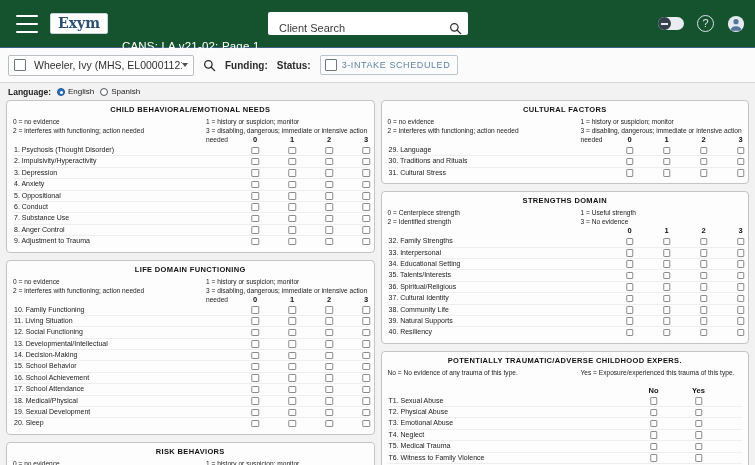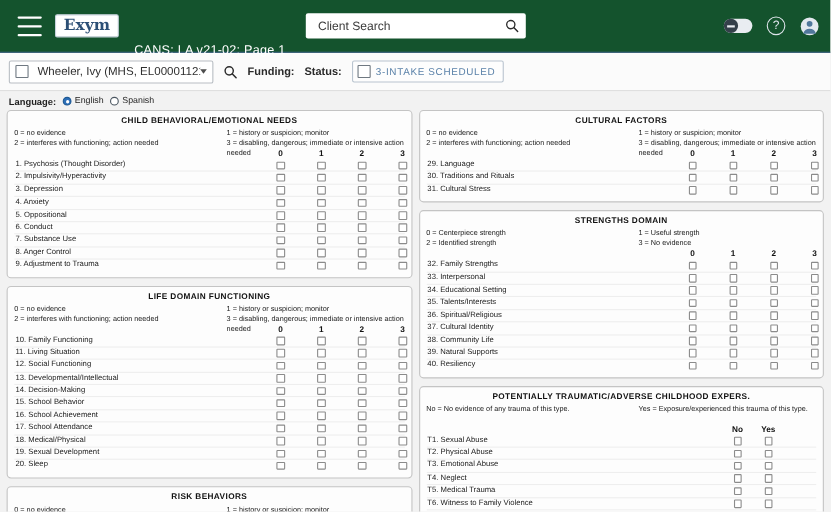--- a/index.html
+++ b/index.html
@@ -46,26 +46,26 @@
   }
   #page-title {
     color: #ffffff;
     font-size: 11.5px;
     letter-spacing: .2px;
     white-space: nowrap;
     margin-top: 44px;
   }
   #search-wrap {
     position: absolute;
-    left: 278px;
+    left: 268px;
     width: 200px;
     height: 23px;
     background: #ffffff;
     border-radius: 2px;
-    display: flex; align-items: center;
+    display: flex; align-items: flex-end;
     padding: 0 6px 0 9px;
   }
   #search-input {
     border: 0; outline: 0;
     flex: 1;
     font-size: 11px;
     color: #3a3a3a;
     font-family: "Liberation Sans", sans-serif;
     background: transparent;
   }
@@ -245,21 +245,21 @@
     border-radius: 1px;
     transform: translateX(-50%);
     cursor: pointer;
   }
 
   
   .c0 { left: 242px; }
   .c1 { left: 279px; }
   .c2 { left: 316px; }
   .c3 { left: 353px; }
-  .cNo { left: 283px; }
+  .cNo { left: 266px; }
   .cYes { left: 311px; }
 </style>
 </head>
 <body>
 
 <div id="topbar">
   <div id="hamburger">
     <span></span>
       <span></span>
       <span></span>

